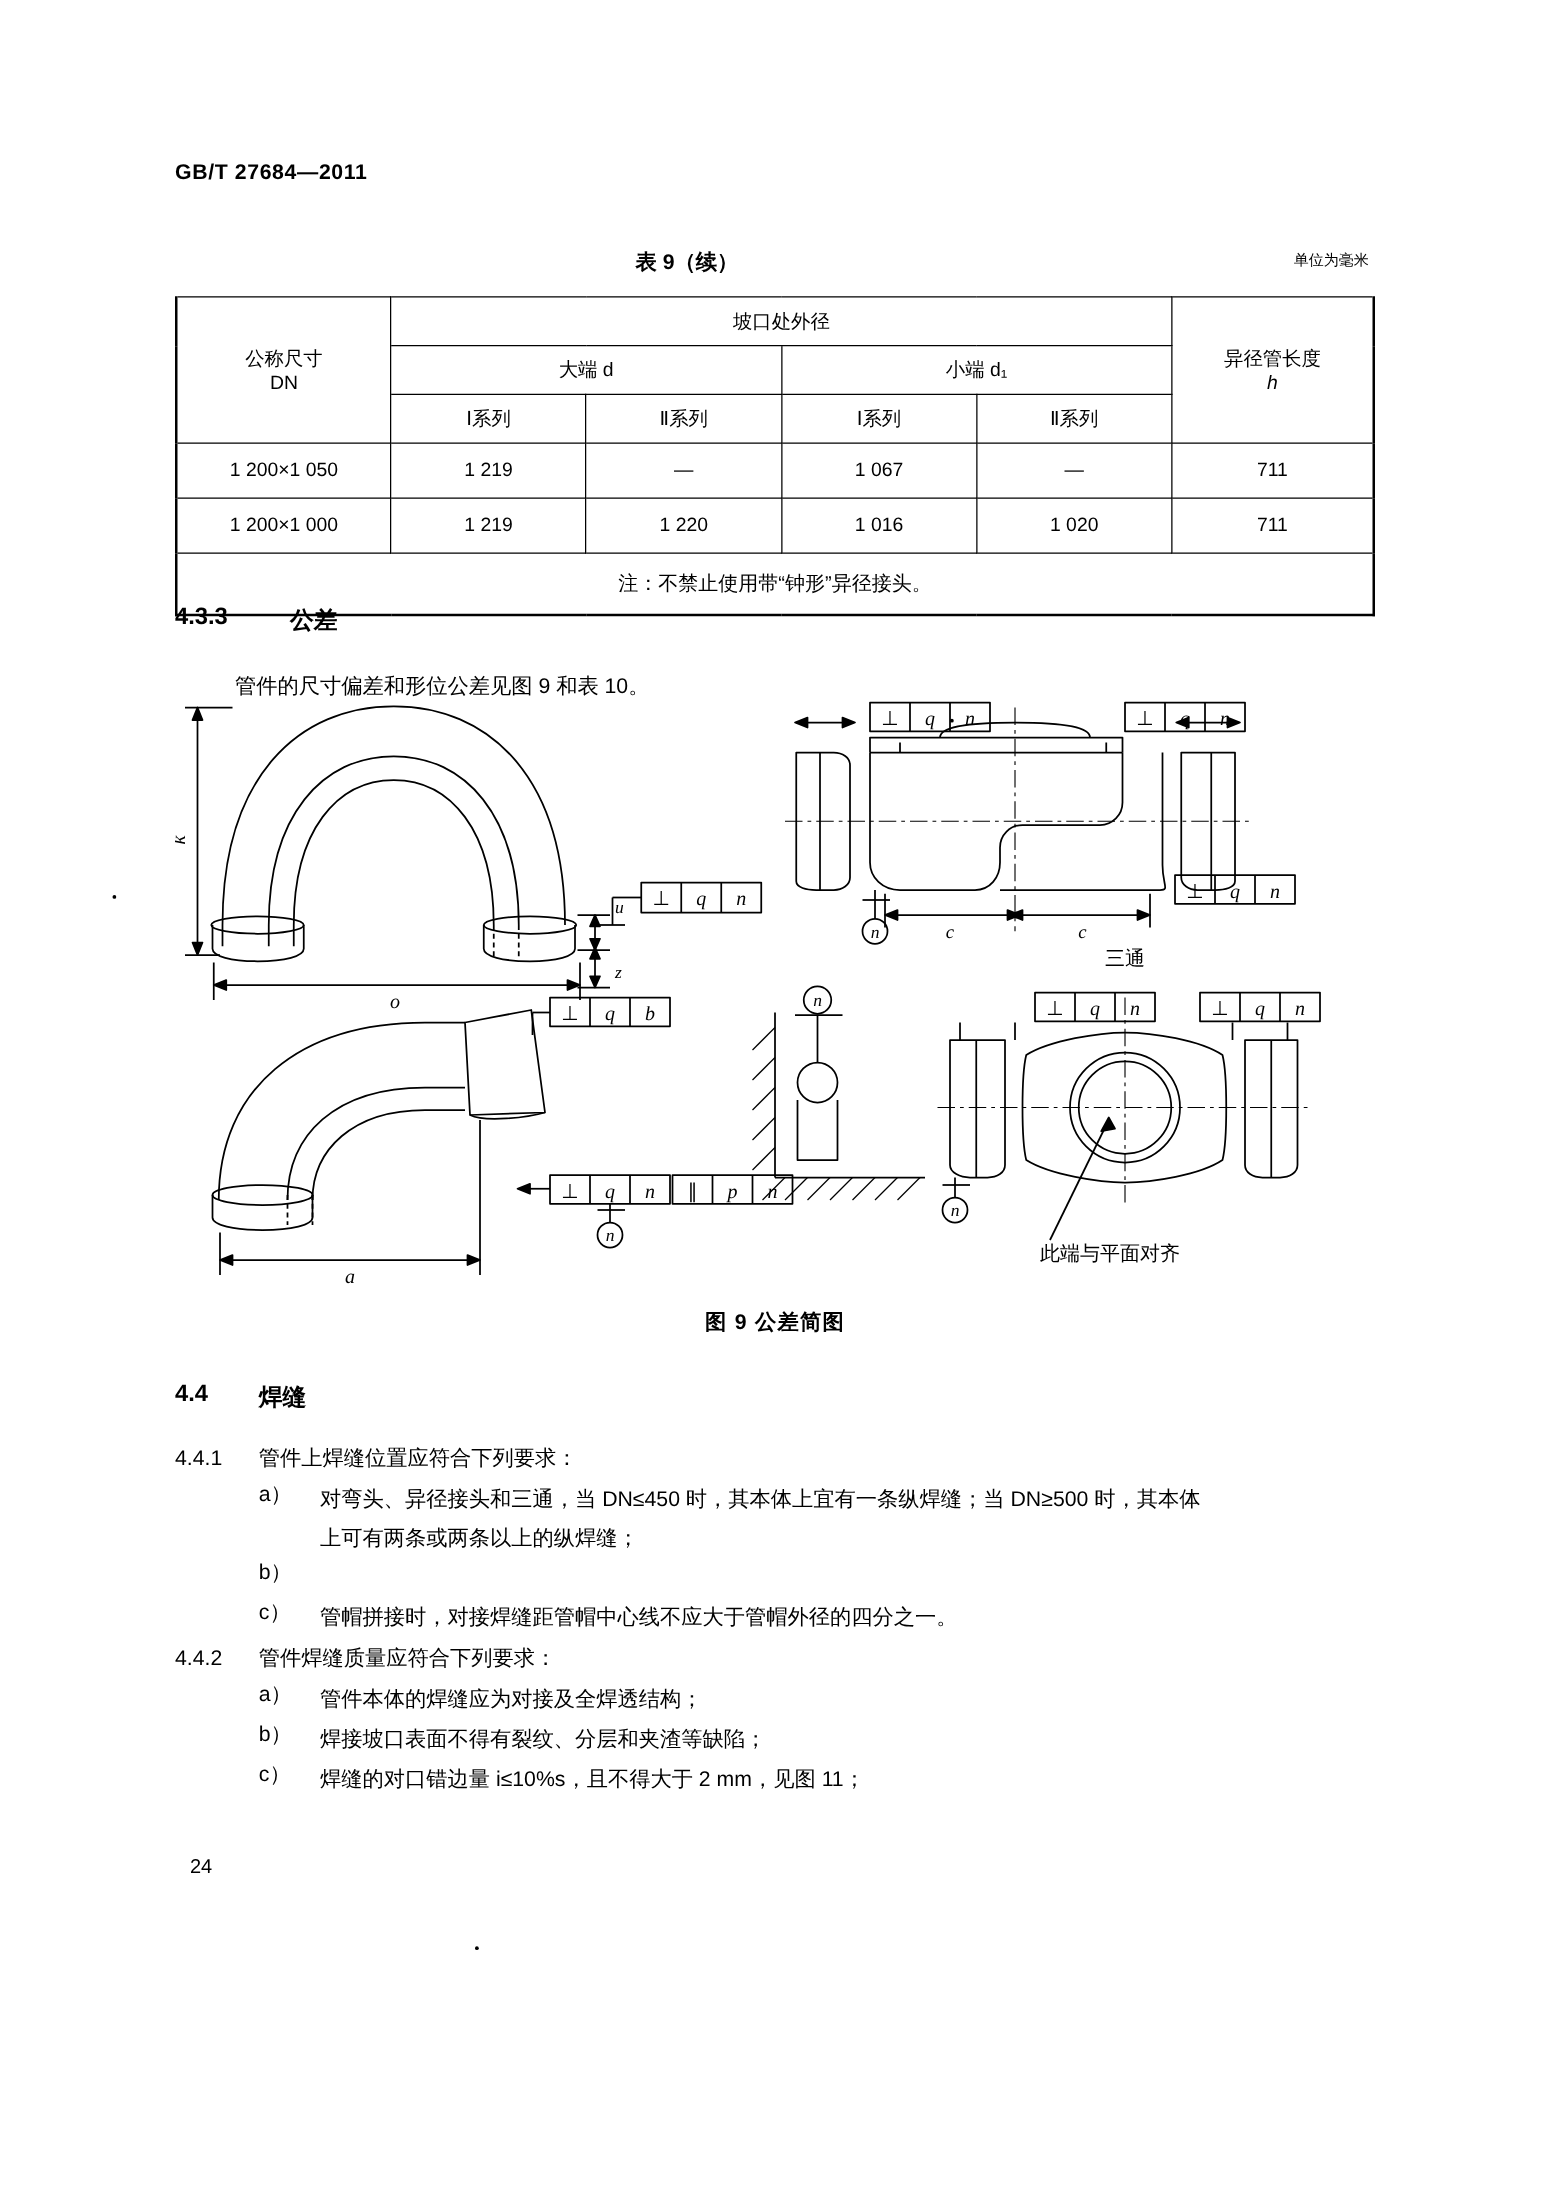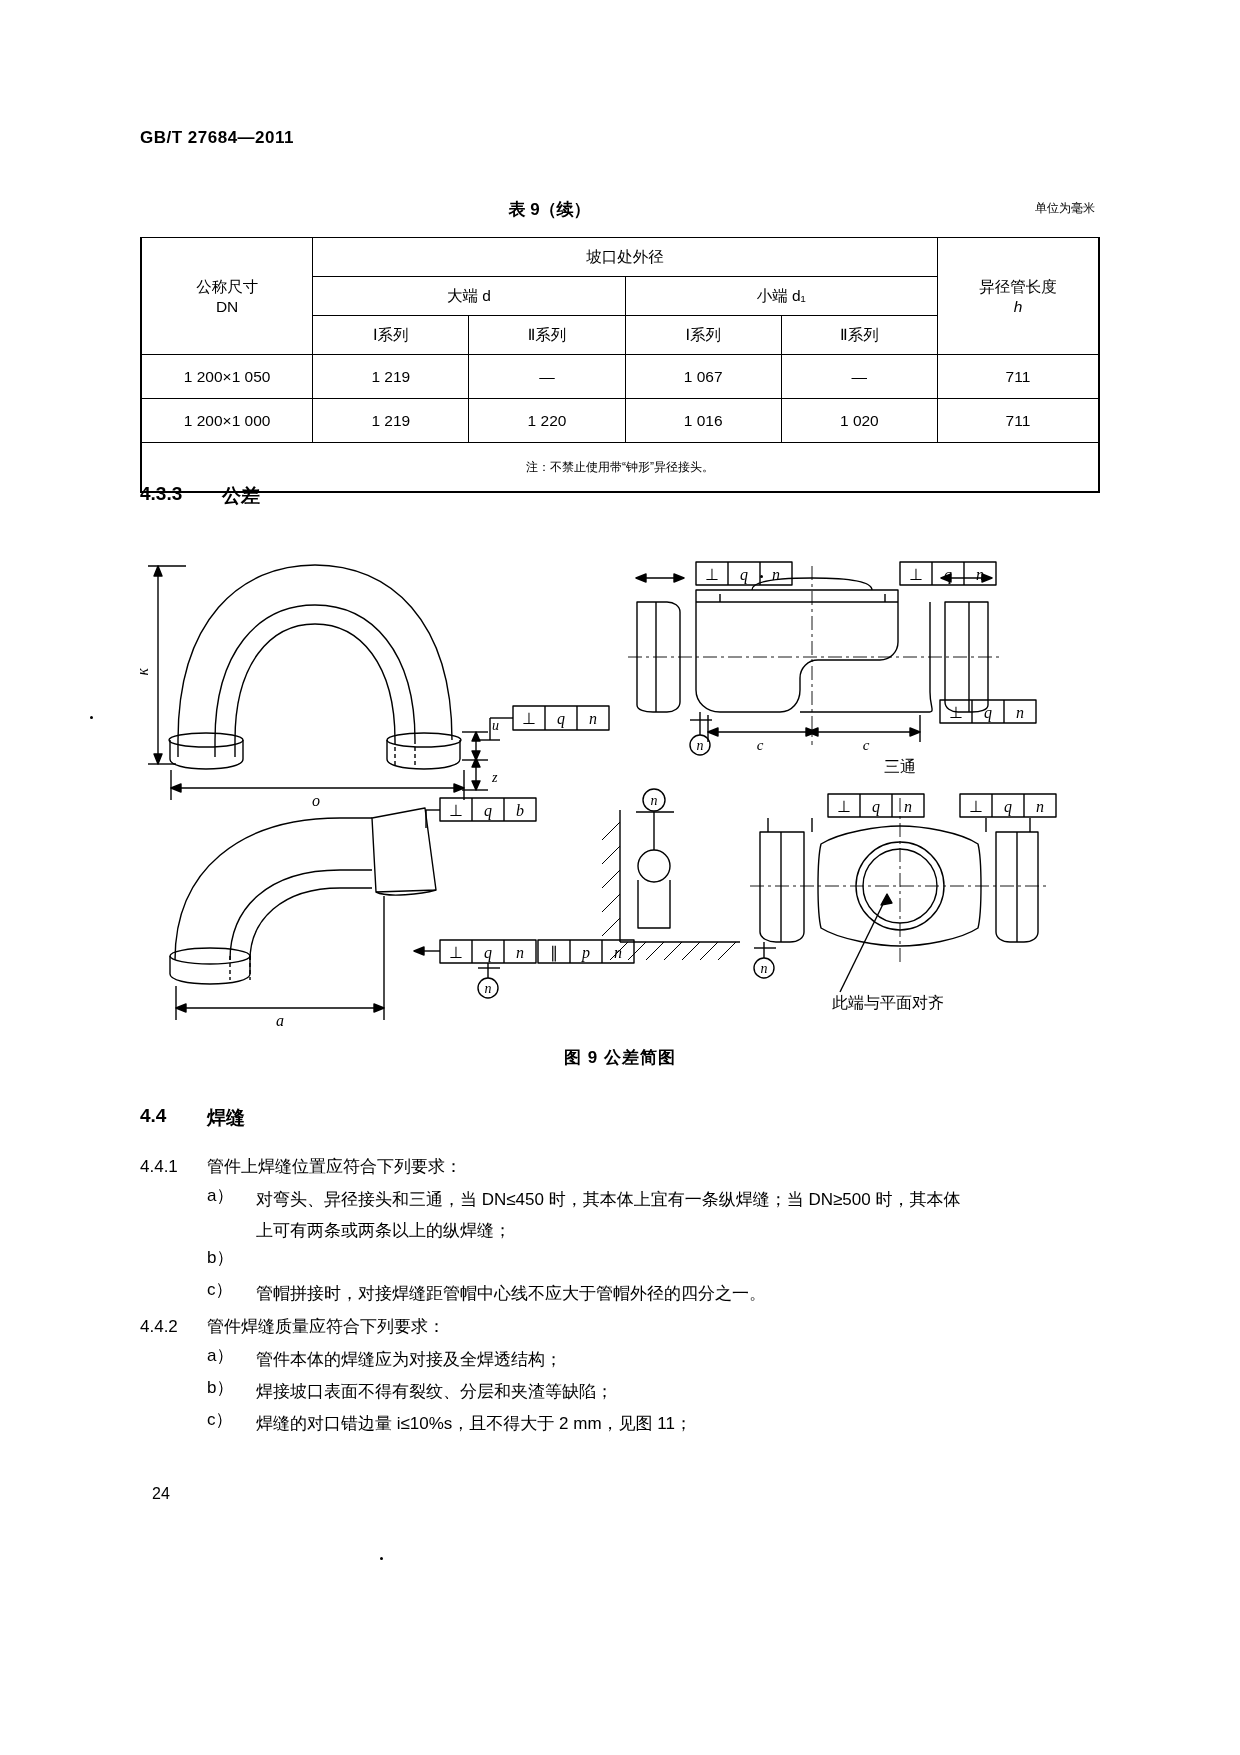--- a/index.html
+++ b/index.html
@@ -64,21 +64,21 @@
     padding: 4px 2px;
   }
   table.t9 .outer-l { border-left: 2px solid #000; }
   table.t9 .outer-r { border-right: 2px solid #000; }
   table.t9 .tall { height: 44px; }
   .ital { font-style: italic; }
   .note-row td {
     text-align: left;
     padding-left: 30px;
     height: 40px;
-    font-size: 12px;
+    font-size: 16px;
   }
   .sec-head {
     position: absolute;
     font-family: "Liberation Sans", sans-serif;
     font-weight: bold;
     font-size: 19px;
   }
   .body-text {
     position: absolute;
     font-family: "Liberation Sans", sans-serif;
@@ -178,21 +178,22 @@
         <td>1 020</td>
         <td class="outer-r">711</td>
       </tr>
       <tr class="note-row">
         <td class="outer-l outer-r" colspan="6" style="border-bottom:2px solid #000;">注：不禁止使用带“钟形”异径接头。</td>
       </tr>
     </tbody>
   </table>
 
   <div class="sec-head" style="left:140px; top:483px;">4.3.3</div>
-  <div class="sec-head" style="left:222px; top:483px;">公差</div>
+  <div class="sec-head" style="left:232px; top:483px;">公差</div>
+  <div class="body-text" style="left:188px; top:534px;">管件的尺寸偏差和形位公差见图 9 和表 10。</div>
 
   <div class="figure">
     <svg width="960" height="480" viewBox="0 0 960 480">
       <g fill="none" stroke="#000" stroke-width="1.4" stroke-linejoin="round">
 
         <path d="M25,170 L25,170"></path>
         <path d="M 38,180
                  C 38,60 100,5 175,5
                  C 250,5 312,60 312,180
                  L 312,180"></path>

